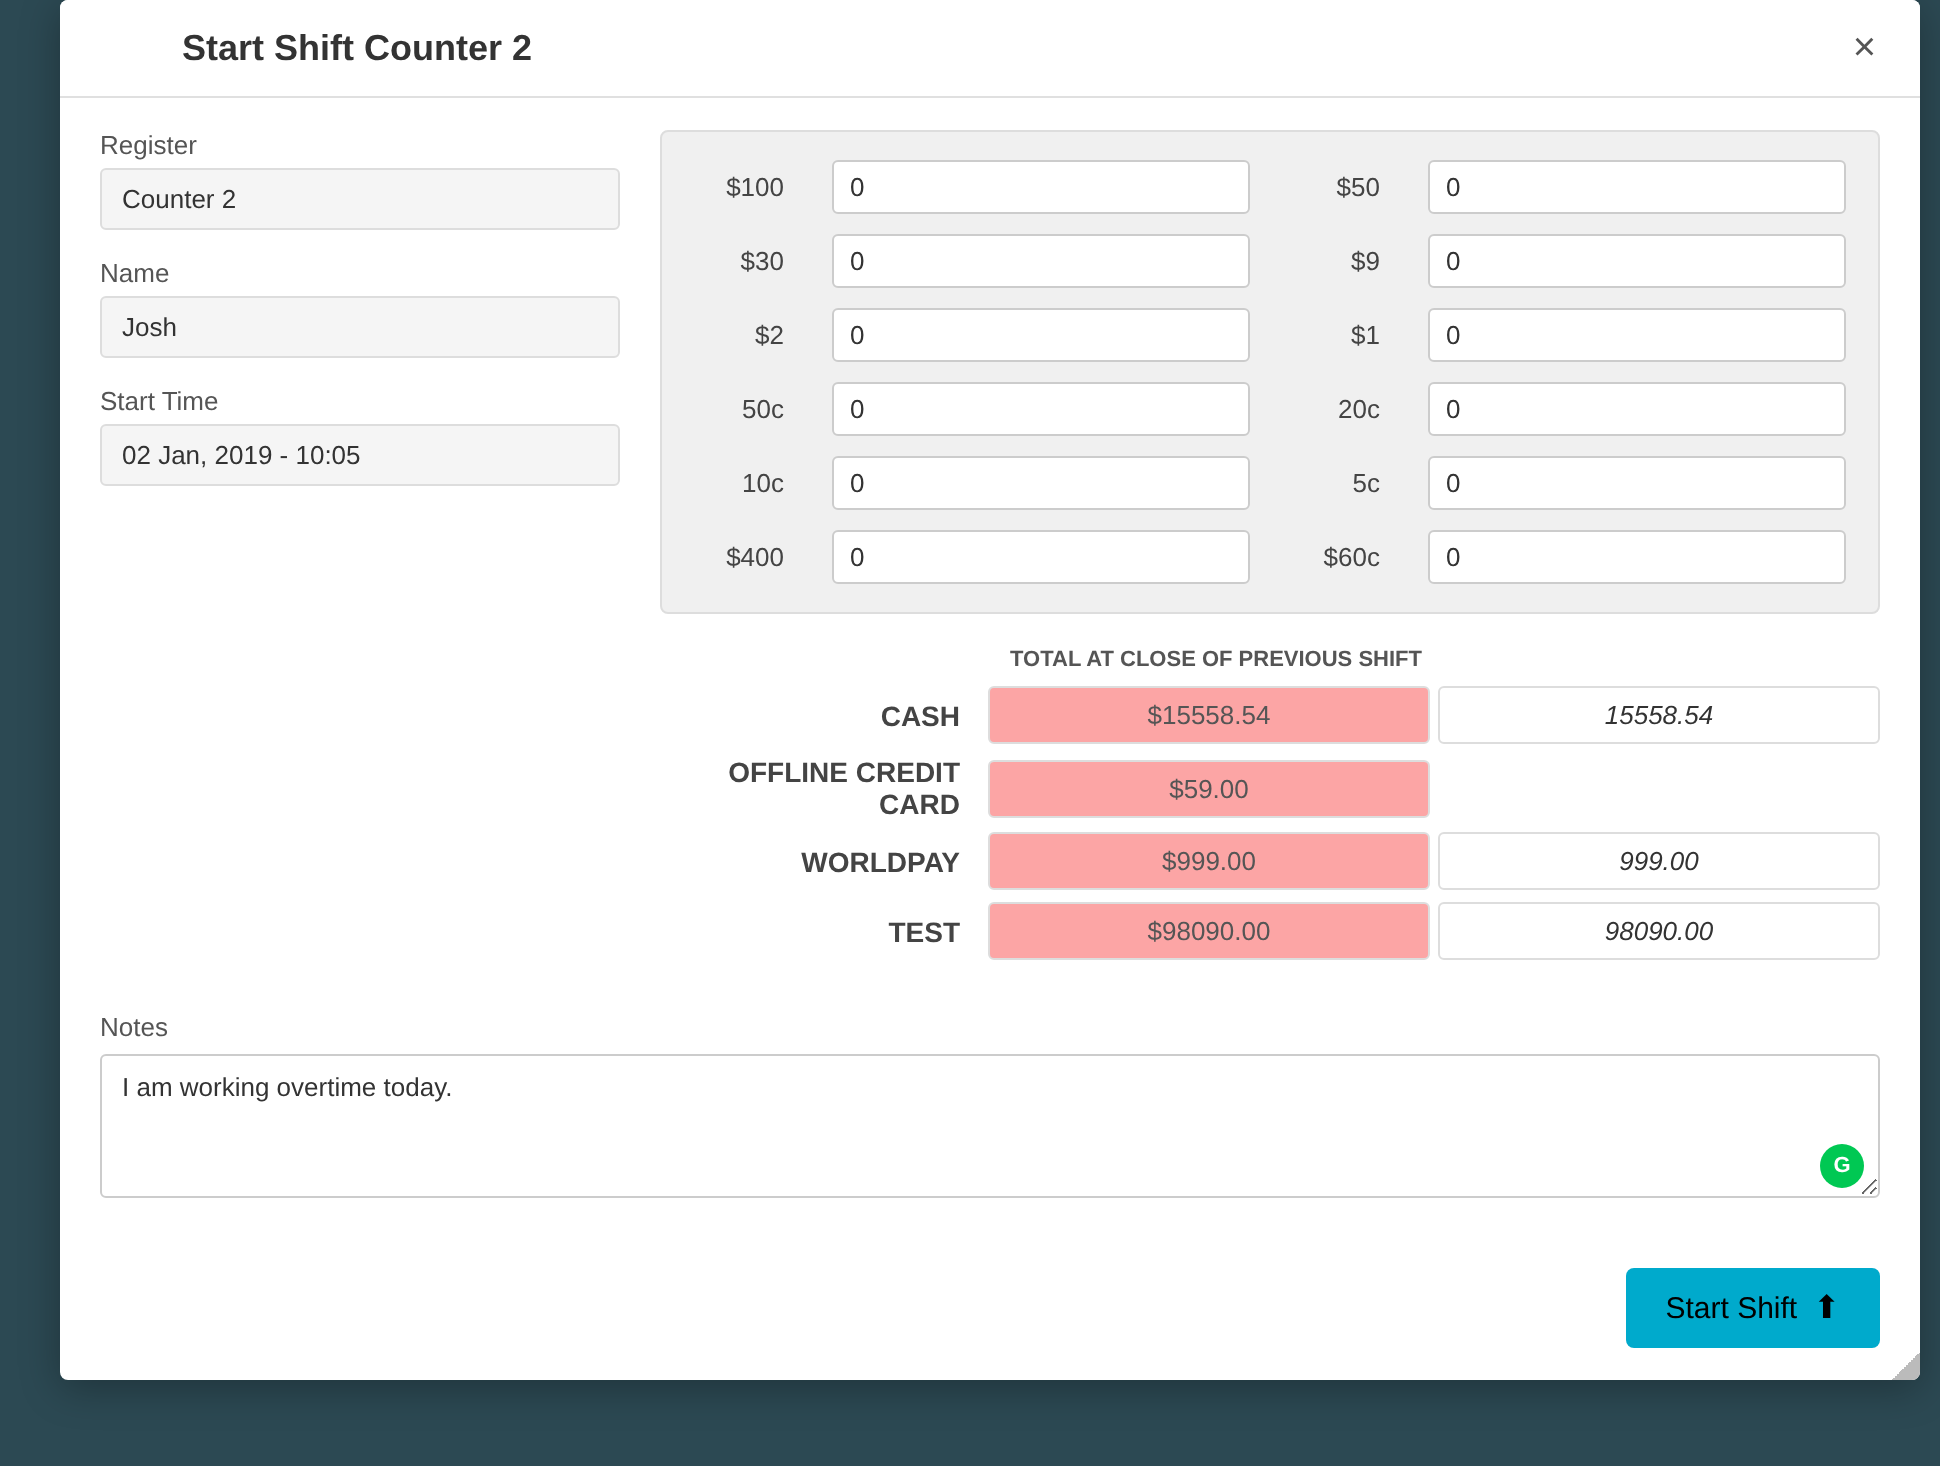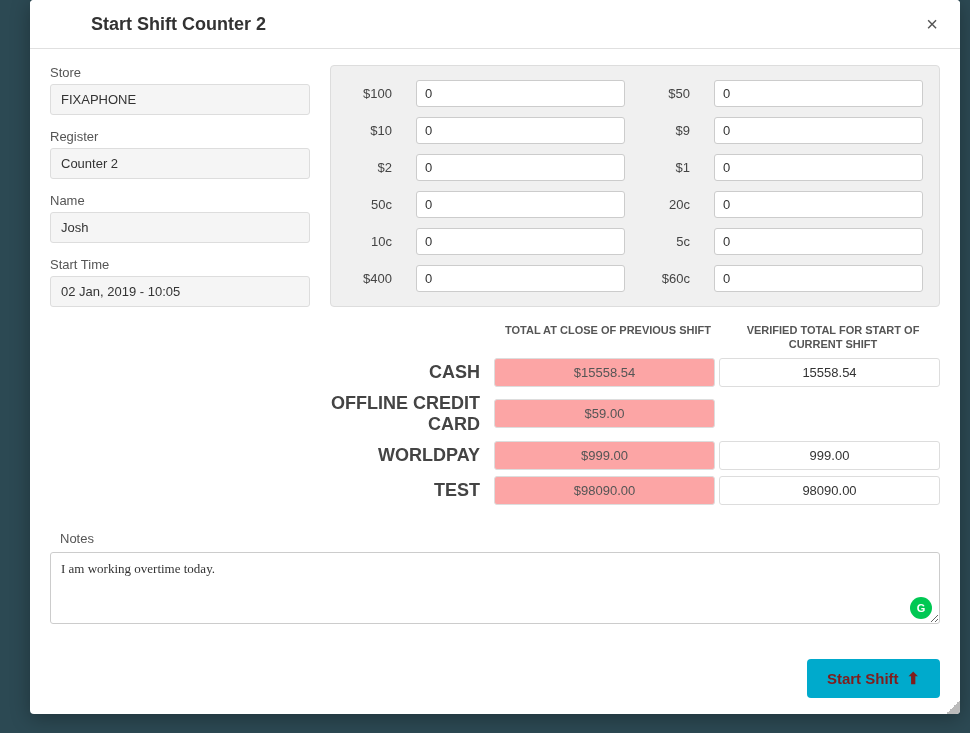--- a/index.html
+++ b/index.html
@@ -131,21 +131,21 @@
     }
     .totals-row {
       display: grid;
       grid-template-columns: 160px 1fr 1fr;
       gap: 4px;
       margin-bottom: 6px;
       align-items: center;
     }
     .totals-row-label {
       text-align: right;
-      font-size: 18px;
+      font-size: 14px;
       font-weight: 700;
       color: #444;
       padding-right: 10px;
       text-transform: uppercase;
     }
     .totals-cell-prev {
       padding: 6px 10px;
       background: #fca5a5;
       border: 1px solid #ddd;
       border-radius: 3px;
@@ -154,44 +154,44 @@
       text-align: center;
     }
     .totals-cell-verified {
       padding: 6px 10px;
       border: 1px solid #ddd;
       border-radius: 3px;
       font-size: 13px;
       color: #333;
       text-align: center;
       background: #fff;
+      font-style: italic;
     }
     .modal-footer-area {
       padding: 0 20px 20px;
     }
     .notes-label {
       font-size: 13px;
       color: #555;
       margin-bottom: 6px;
       display: block;
-      margin-left: 10px;
     }
     .notes-wrapper {
       position: relative;
     }
     .notes-textarea {
       width: 100%;
       height: 72px;
       padding: 8px 10px;
       border: 1px solid #ccc;
       border-radius: 3px;
       font-size: 13px;
       color: #333;
       resize: vertical;
-      font-family: Liberation Serif, serif;
+      font-family: Liberation Sans, sans-serif;
     }
     .grammarly-icon {
       position: absolute;
       bottom: 8px;
       right: 8px;
       width: 22px;
       height: 22px;
       border-radius: 50%;
       background: #00c853;
       display: flex;
@@ -202,26 +202,26 @@
       font-weight: bold;
     }
     .action-row {
       display: flex;
       justify-content: flex-end;
       padding: 12px 20px 16px;
       border-top: 0;
     }
     .start-shift-btn {
       background: #00aacc;
-      color: #7f1d1d;
+      color: #000000;
       border: none;
       border-radius: 4px;
       padding: 10px 20px;
       font-size: 15px;
-      font-weight: 700;
+      font-weight: 400;
       cursor: pointer;
       display: flex;
       align-items: center;
       gap: 8px;
     }
     .start-shift-btn .upload-icon {
       font-size: 16px;
     }
     .resize-handle {
       position: absolute;
@@ -241,24 +241,20 @@
 <div class="modal">
 
   <div class="modal-header">
     <span class="modal-title">Start Shift Counter 2</span>
     <button class="close-btn">×</button>
   </div>
 
   <div class="modal-body">
 
     <div class="left-panel">
-      <div class="field-group">
-        <label class="field-label">Store</label>
-        <input class="field-input" type="text" readonly="" value="FIXAPHONE" style="">
-      </div>
       <div class="field-group">
         <label class="field-label">Register</label>
         <input class="field-input" type="text" readonly="" value="Counter 2" style="">
       </div>
       <div class="field-group">
         <label class="field-label">Name</label>
         <input class="field-input" type="text" readonly="" value="Josh" style="">
       </div>
       <div class="field-group">
         <label class="field-label">Start Time</label>
@@ -271,21 +267,21 @@
       <div class="cash-grid" id="cash-grid-container">
       <div class="cash-row">
       <span class="cash-label">$100</span>
       <input class="cash-input" type="text" value="0" style="">
     </div>
           <div class="cash-row">
       <span class="cash-label">$50</span>
       <input class="cash-input" type="text" value="0" style="">
     </div>
           <div class="cash-row">
-      <span class="cash-label">$10</span>
+      <span class="cash-label">$30</span>
       <input class="cash-input" type="text" value="0" style="">
     </div>
           <div class="cash-row">
       <span class="cash-label">$9</span>
       <input class="cash-input" type="text" value="0" style="">
     </div>
           <div class="cash-row">
       <span class="cash-label">$2</span>
       <input class="cash-input" type="text" value="0" style="">
     </div>
@@ -316,21 +312,20 @@
           <div class="cash-row">
       <span class="cash-label">$60c</span>
       <input class="cash-input" type="text" value="0" style="">
     </div>
         </div>
 
       <div class="totals-section">
         <div class="totals-header">
           <div class="totals-header-spacer"></div>
           <div class="totals-header-col">TOTAL AT CLOSE OF PREVIOUS SHIFT</div>
-          <div class="totals-header-col">VERIFIED TOTAL FOR START OF CURRENT SHIFT</div>
         </div>
         <div id="totals-rows-container">
             <div class="totals-row">
       <div class="totals-row-label">CASH</div>
       <div class="totals-cell-prev">$15558.54</div>
       <input class="totals-cell-verified" type="text" value="15558.54" style="">
     </div>
             <div class="totals-row">
       <div class="totals-row-label">OFFLINE CREDIT CARD</div>
       <div class="totals-cell-prev">$59.00</div>

